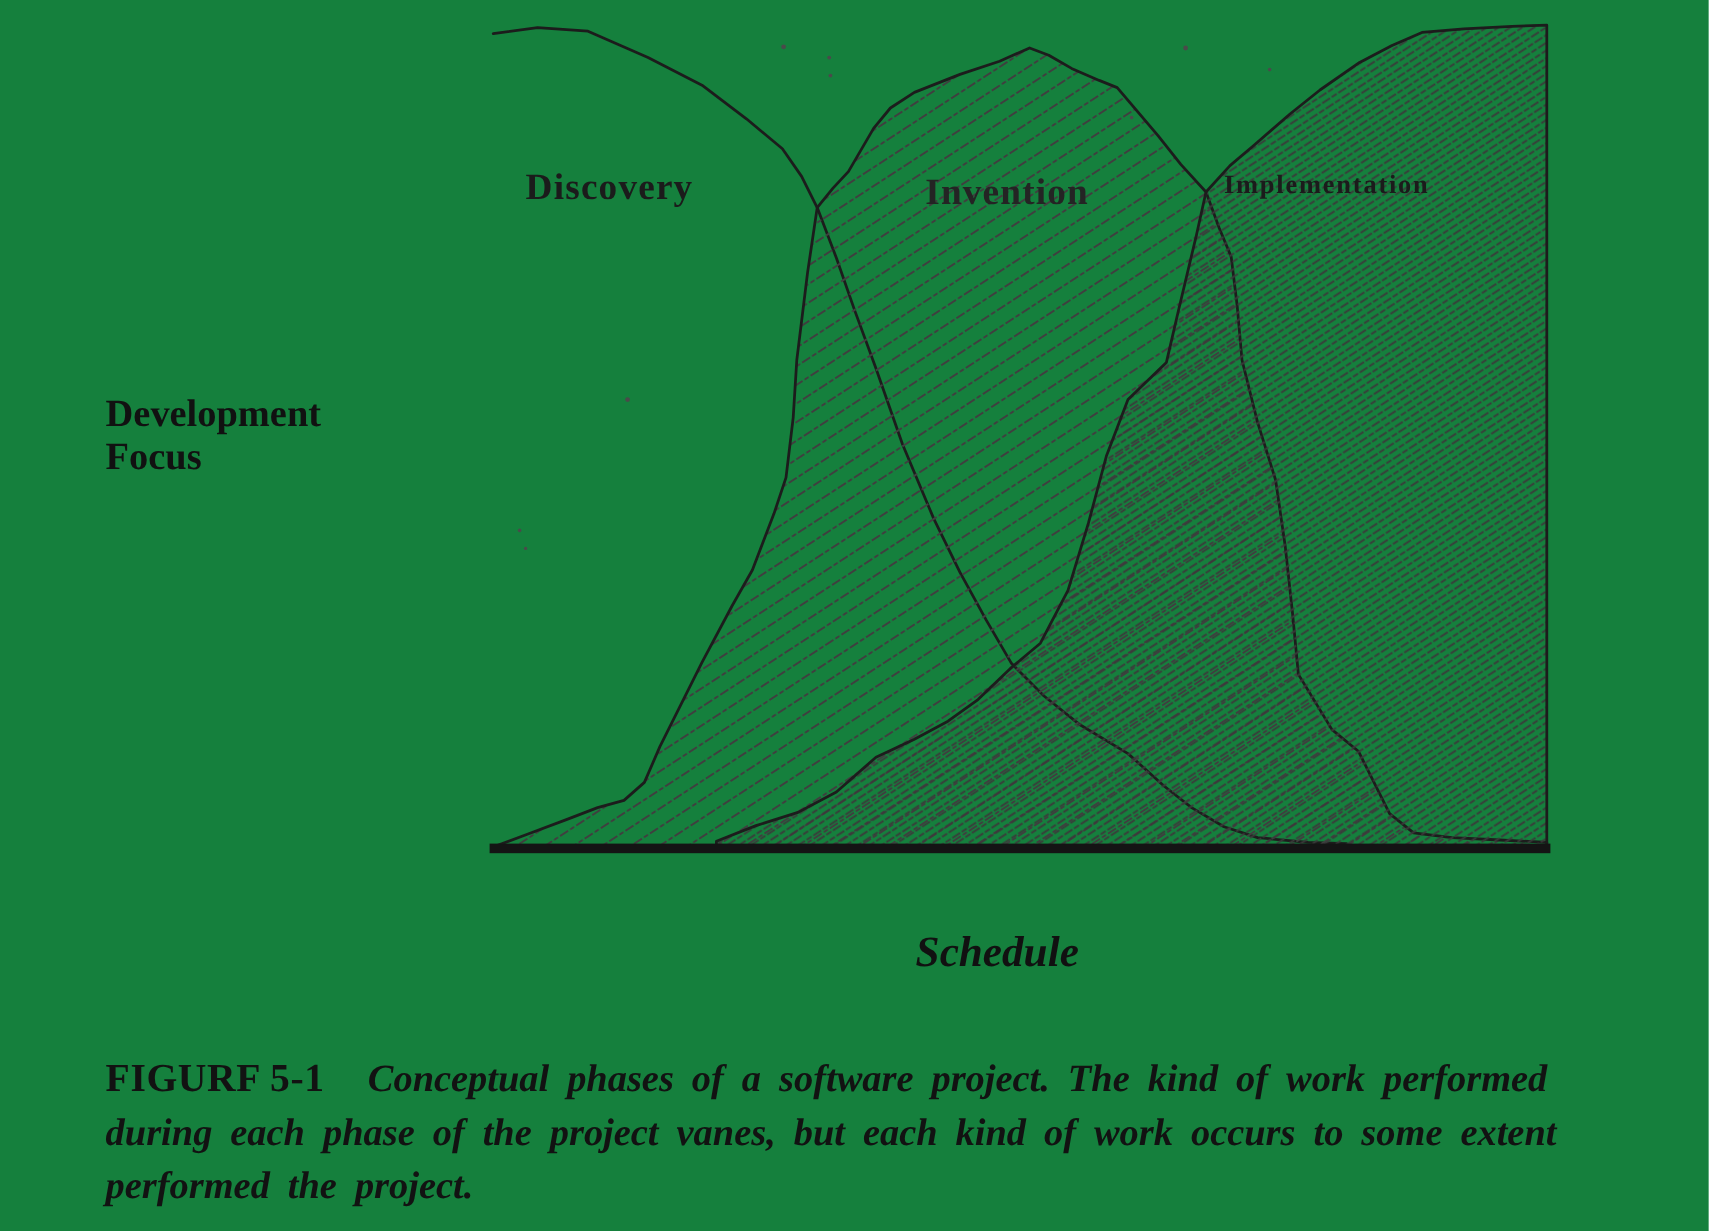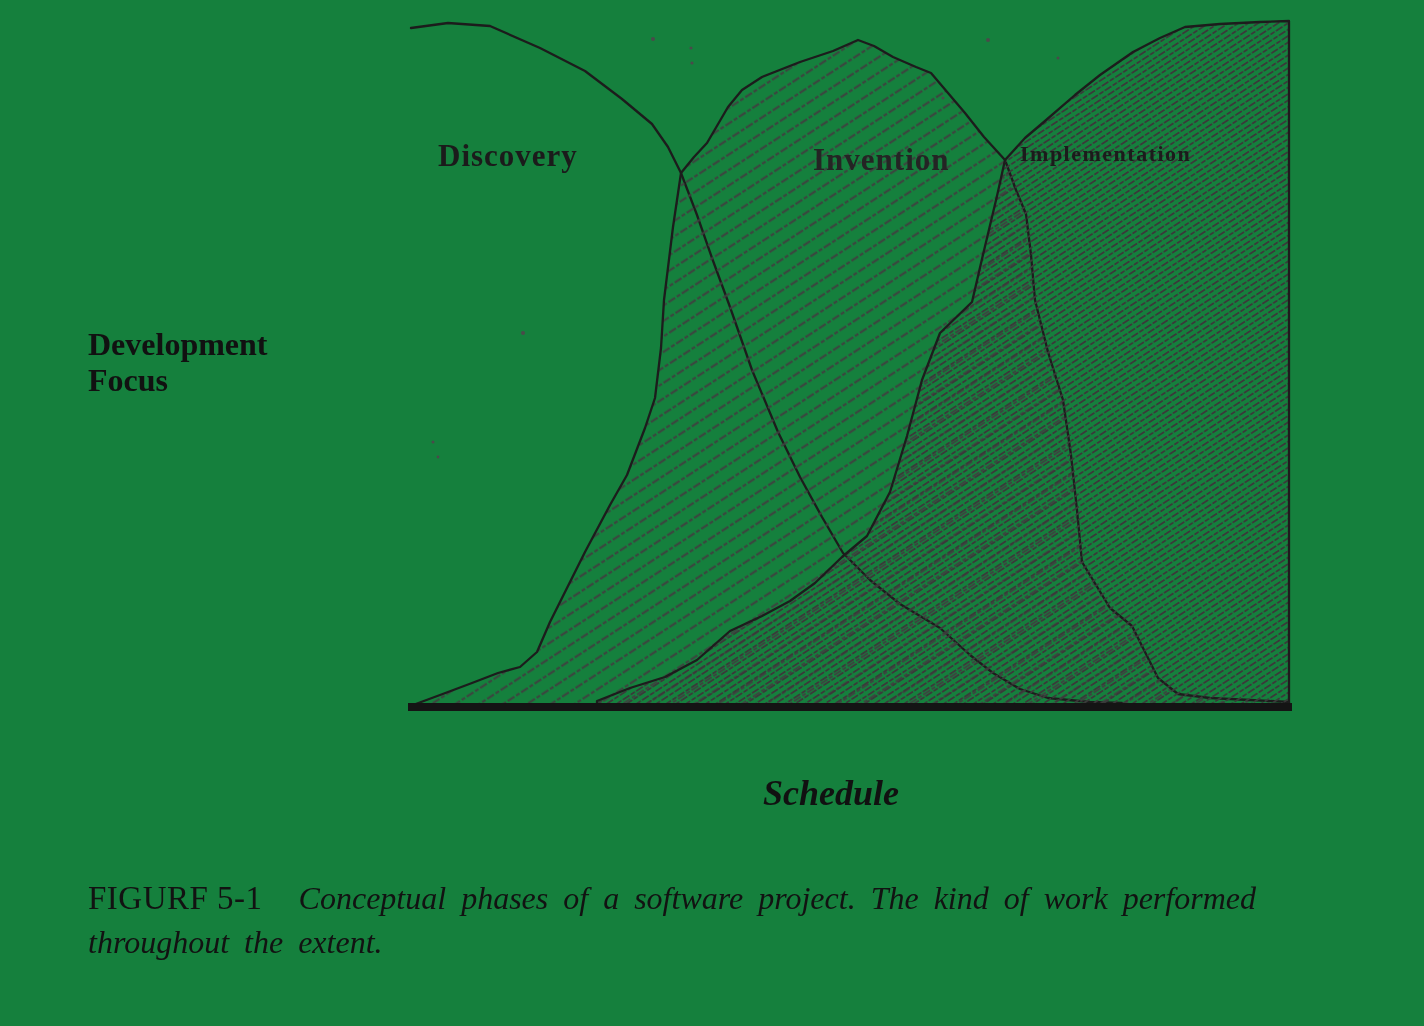--- a/index.html
+++ b/index.html
@@ -26,21 +26,21 @@
   }
   .phase-label {
     position: absolute;
     font-weight: bold;
     font-size: 31px;
     letter-spacing: 1px;
     color: #1b1b1b;
     white-space: nowrap;
   }
   .lbl-discovery      { left: 438px; top: 138px; }
-  .lbl-invention      { left: 813px; top: 142px; color: #242424; }
+  .lbl-invention      { left: 771px; top: 142px; color: #242424; }
   .lbl-implementation { left: 1020px; top: 141px; font-size: 22px; letter-spacing: 1.5px; }
   .ylabel {
     position: absolute;
     left: 88px; top: 326px;
     width: 265px;
     font-size: 32px;
     font-weight: bold;
     line-height: 1.14;
     color: #111111;
   }
@@ -54,21 +54,21 @@
     font-style: italic;
   }
   .caption {
     position: absolute;
     left: 88px; top: 876px;
     width: 1300px;
     font-size: 32px;
     line-height: 44px;
     color: #121212;
   }
-  .cap-line { white-space: nowrap; }
+  .cap-line { white-space: nowrap; font-weight: bold; }
   .cap-label {
     font-style: normal;
     font-size: 33px;
     letter-spacing: 0.5px;
     margin-right: 36px;
   }
   .cap-italic {
     font-style: italic;
     word-spacing: 7px;
   }
@@ -113,16 +113,17 @@
   <div class="phase-label lbl-invention">Invention</div>
   <div class="phase-label lbl-implementation">Implementation</div>
 
   <div class="ylabel">Development Focus</div>
   <div class="xlabel">Schedule</div>
 
   <div class="caption">
     <div class="cap-line">
       <span class="cap-label">FIGURF 5-1</span><span class="cap-italic">Conceptual phases of a software project. The kind of work performed</span>
     </div>
-    <div class="cap-line cap-italic">throughout the extent.</div>
+    <div class="cap-line cap-italic">during each phase of the project vanes, but each kind of work occurs to some extent</div>
+    <div class="cap-line cap-italic">performed the project.</div>
   </div>
 
 </div>
 
 </body></html>

